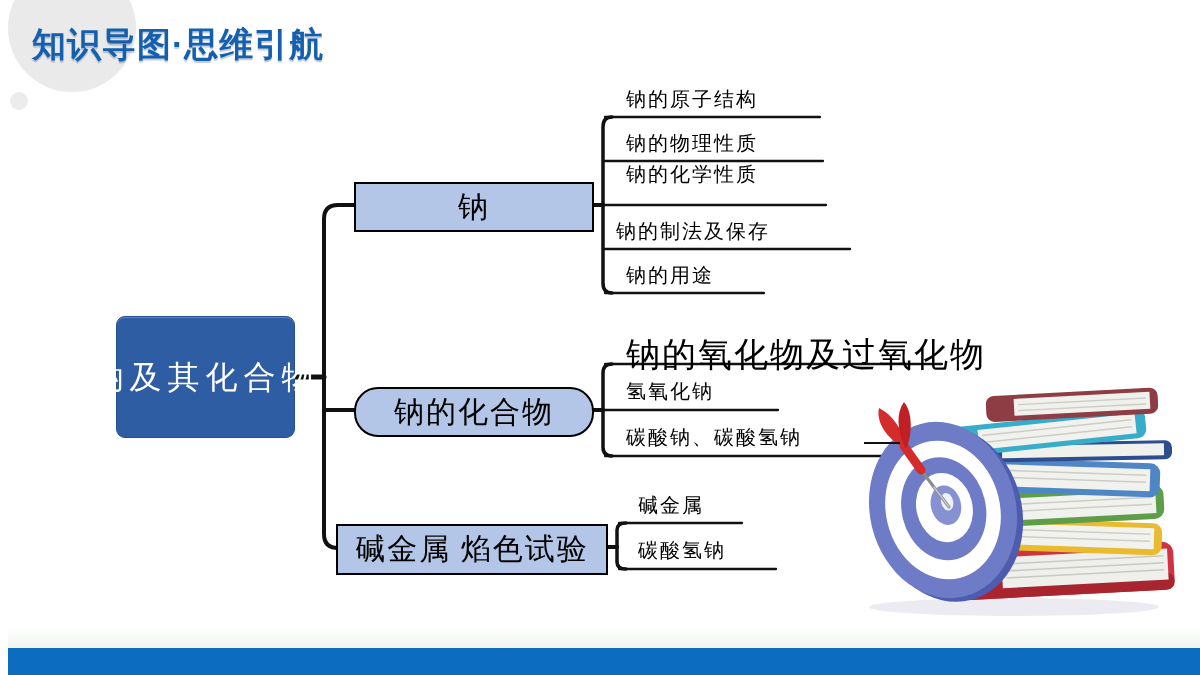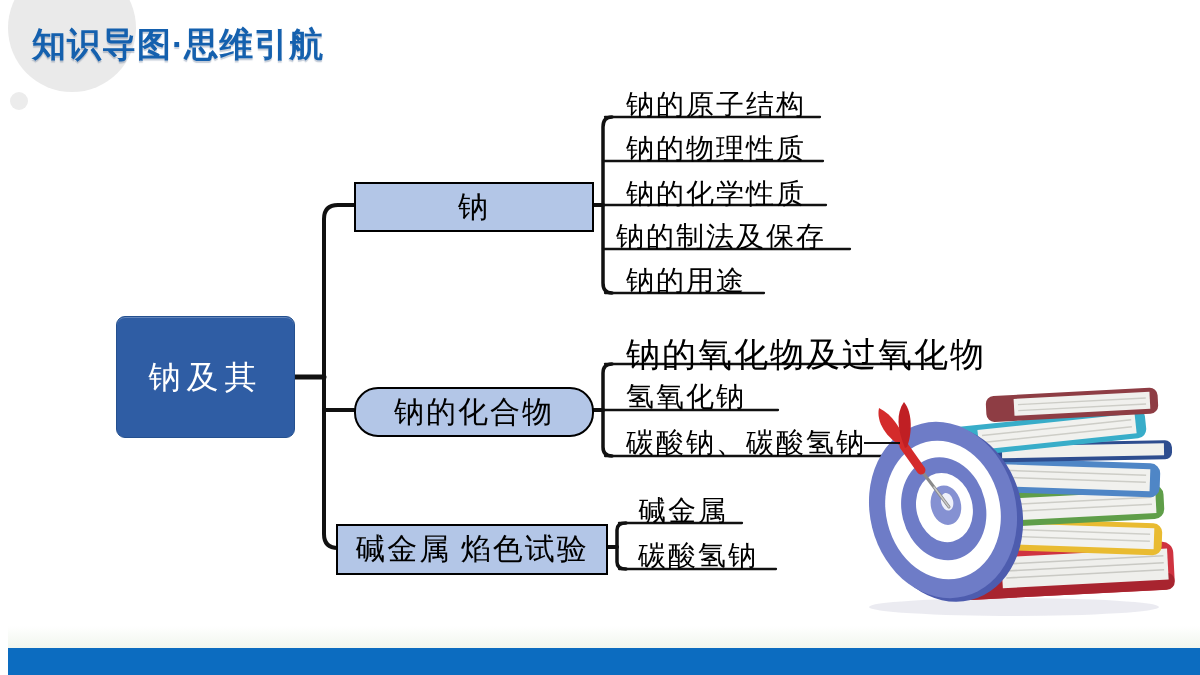--- a/index.html
+++ b/index.html
@@ -28,21 +28,21 @@
     border:1px solid #24508f;border-radius:9px;
     color:#ffffff;font-size:32px;letter-spacing:6px;line-height:46px;
     box-shadow:inset 0 1px 0 rgba(255,255,255,.25);
   }
   .branch-box{
     background:#b3c6e7;border:2.5px solid #000000;font-size:30px;letter-spacing:2px;
   }
   #branch-na{left:346px;top:182px;width:236px;height:46px;}
   #branch-comp{left:346px;top:387px;width:236px;height:46px;border-radius:24px;}
   #branch-alkali{left:328px;top:524px;width:268px;height:47px;}
-  .leaf{position:absolute;z-index:2;font-size:28px;letter-spacing:2px;white-space:nowrap;color:#000;}
+  .leaf{position:absolute;z-index:2;font-size:20px;letter-spacing:2px;white-space:nowrap;color:#000;}
   .leaf-wide{font-size:34px;letter-spacing:2px;}
   
   #illustration{position:absolute;left:856px;top:382px;z-index:3;}
   
   #footer-fade{position:absolute;left:0;bottom:27px;width:1200px;height:22px;z-index:4;
     background:linear-gradient(to bottom,rgba(241,246,238,0),#f1f6ee);}
   #footer-bar{position:absolute;left:0;bottom:0;width:1200px;height:27px;background:#0c6cc0;z-index:5;}
 </style>
 </head>
 <body>
@@ -77,29 +77,30 @@
 
       <path d="M596 547 L609 547" stroke-width="4"></path>
       <path d="M618 523 Q609 523 609 530 L609 562 Q609 569 618 569" stroke-width="3.5"></path>
       <path d="M611 523 L734 523" stroke-width="2.3"></path>
       <path d="M611 569 L768 569" stroke-width="2.3"></path>
     </g>
   </svg>
 
   <div class="node" id="root-node">
     <div>钠及其</div>
+    <div>化合物</div>
   </div>
 
   <div class="node branch-box" id="branch-na">钠</div>
   <div class="node branch-box" id="branch-comp">钠的化合物</div>
   <div class="node branch-box" id="branch-alkali">碱金属 焰色试验</div>
 
   <div class="leaf" style="left:618px;top:86px">钠的原子结构</div>
   <div class="leaf" style="left:618px;top:130px">钠的物理性质</div>
-  <div class="leaf" style="left:618px;top:175px">钠的化学性质</div>
+  <div class="leaf" style="left:618px;top:161px">钠的化学性质</div>
   <div class="leaf" style="left:608px;top:218px">钠的制法及保存</div>
   <div class="leaf" style="left:618px;top:262px">钠的用途</div>
 
   <div class="leaf leaf-wide" style="left:618px;top:332px">钠的氧化物及过氧化物</div>
   <div class="leaf" style="left:618px;top:378px">氢氧化钠</div>
   <div class="leaf" style="left:618px;top:424px">碳酸钠、碳酸氢钠</div>
 
   <div class="leaf" style="left:630px;top:492px">碱金属</div>
   <div class="leaf" style="left:630px;top:537px">碳酸氢钠</div>
 

